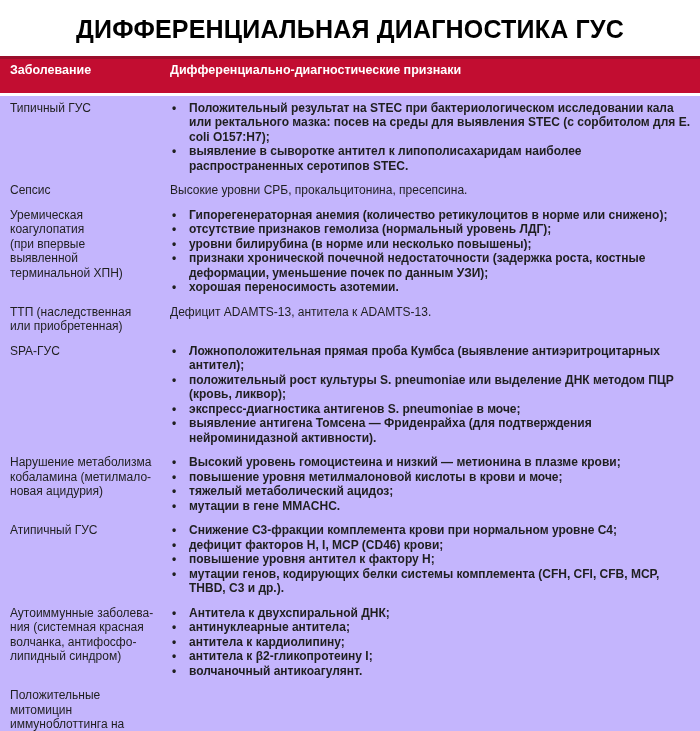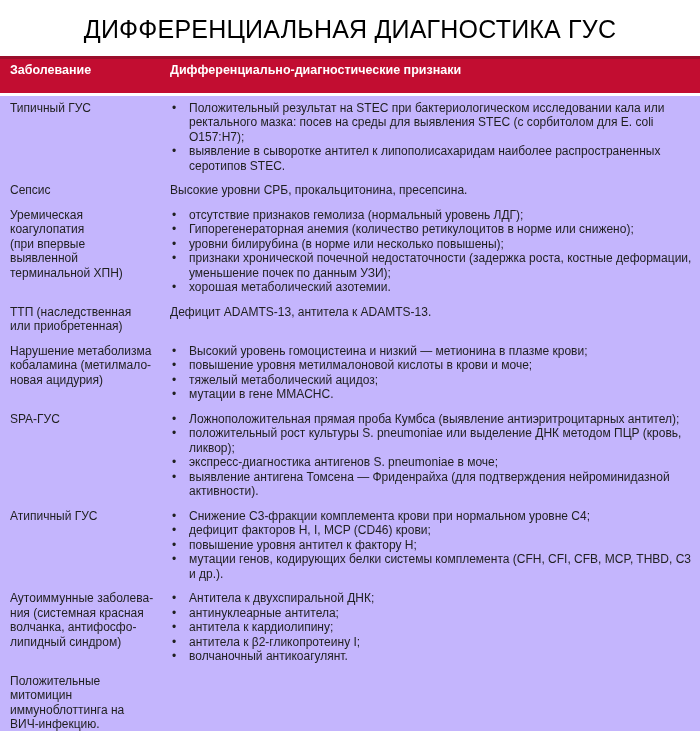--- a/index.html
+++ b/index.html
@@ -10,21 +10,21 @@
     color: #1f1f1f;
   }
   .page {
     width: 700px;
     margin: 0;
     box-sizing: border-box;
   }
   .title {
     text-align: center;
     font-size: 25px;
-    font-weight: normal;
+    font-weight: bold;
     color: #000000;
     letter-spacing: 0.2px;
     padding: 16px 10px 12px 10px;
     line-height: 1.1;
   }
   .table {
     width: 700px;
   }
   .thead {
     display: grid;
@@ -57,20 +57,21 @@
     font-size: 12px;
     line-height: 14.5px;
   }
   .cell-signs .plain {
     padding-left: 10px;
   }
   ul.signs {
     list-style: none;
     margin: 0;
     padding: 0 0 0 10px;
+    font-weight: bold;
   }
   ul.signs li {
     position: relative;
     padding-left: 19px;
   }
   ul.signs li::before {
     content: "\2022";
     position: absolute;
     left: 2px;
     top: 0;
@@ -113,59 +114,59 @@
         <div class="plain">Высокие уровни СРБ, прокальцитонина, пресепсина.</div>
       </div>
     </div>
 
     <div class="row">
       <div class="cell-disease">Уремическая коагулопатия
 (при впервые выявленной
 терминальной ХПН)</div>
       <div class="cell-signs">
         <ul class="signs">
+          <li>Гипорегенераторная анемия (количество ретикулоцитов в норме или снижено);</li>
           <li>отсутствие признаков гемолиза (нормальный уровень ЛДГ);</li>
-          <li>Гипорегенераторная анемия (количество ретикулоцитов в норме или снижено);</li>
           <li>уровни билирубина (в норме или несколько повышены);</li>
           <li>признаки хронической почечной недостаточности (задержка роста, костные деформации, уменьшение почек по данным УЗИ);</li>
-          <li>хорошая метаболический азотемии.</li>
+          <li>хорошая переносимость азотемии.</li>
         </ul>
       </div>
     </div>
 
     <div class="row">
       <div class="cell-disease">ТТП (наследственная
 или приобретенная)</div>
       <div class="cell-signs">
         <div class="plain">Дефицит ADAMTS-13, антитела к ADAMTS-13.</div>
+      </div>
+    </div>
+
+    <div class="row">
+      <div class="cell-disease">SPA-ГУС</div>
+      <div class="cell-signs">
+        <ul class="signs">
+          <li>Ложноположительная прямая проба Кумбса (выявление антиэритроцитарных антител);</li>
+          <li>положительный рост культуры S. pneumoniae или выделение ДНК методом ПЦР (кровь, ликвор);</li>
+          <li>экспресс-диагностика антигенов S. pneumoniae в моче;</li>
+          <li>выявление антигена Томсена — Фриденрайха (для подтверждения нейроминидазной активности).</li>
+        </ul>
       </div>
     </div>
 
     <div class="row">
       <div class="cell-disease">Нарушение метаболизма
 кобаламина (метилмало-
 новая ацидурия)</div>
       <div class="cell-signs">
         <ul class="signs">
           <li>Высокий уровень гомоцистеина и низкий — метионина в плазме крови;</li>
           <li>повышение уровня метилмалоновой кислоты в крови и моче;</li>
           <li>тяжелый метаболический ацидоз;</li>
           <li>мутации в гене MMACHC.</li>
-        </ul>
-      </div>
-    </div>
-
-    <div class="row">
-      <div class="cell-disease">SPA-ГУС</div>
-      <div class="cell-signs">
-        <ul class="signs">
-          <li>Ложноположительная прямая проба Кумбса (выявление антиэритроцитарных антител);</li>
-          <li>положительный рост культуры S. pneumoniae или выделение ДНК методом ПЦР (кровь, ликвор);</li>
-          <li>экспресс-диагностика антигенов S. pneumoniae в моче;</li>
-          <li>выявление антигена Томсена — Фриденрайха (для подтверждения нейроминидазной активности).</li>
         </ul>
       </div>
     </div>
 
     <div class="row">
       <div class="cell-disease">Атипичный ГУС</div>
       <div class="cell-signs">
         <ul class="signs">
           <li>Снижение С3-фракции комплемента крови при нормальном уровне С4;</li>
           <li>дефицит факторов H, I, MCP (CD46) крови;</li>

